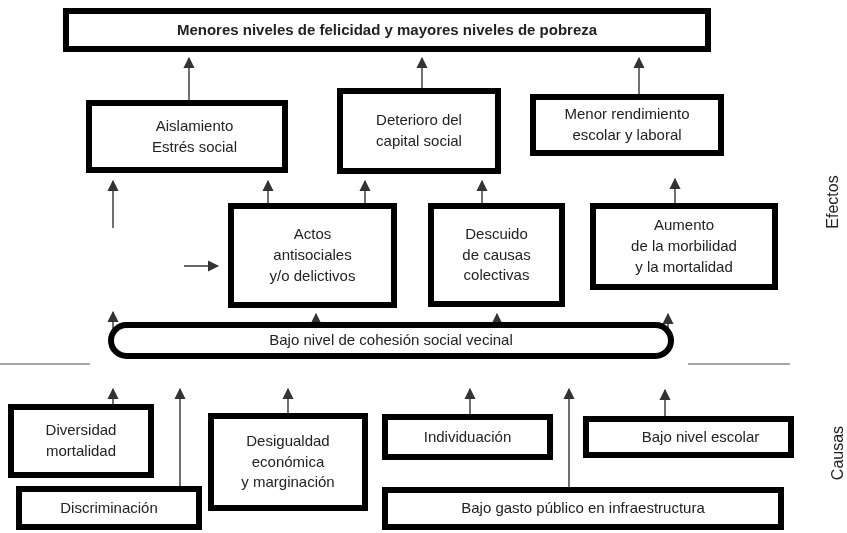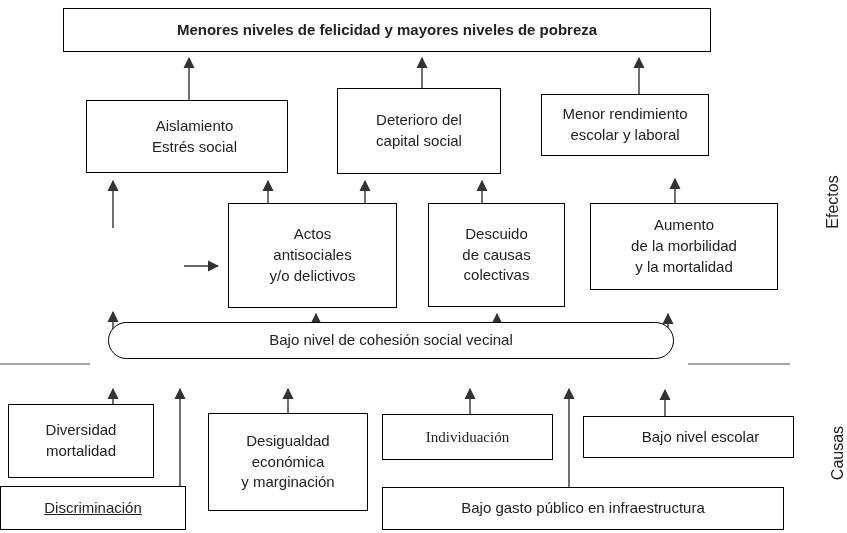--- a/index.html
+++ b/index.html
@@ -12,21 +12,21 @@
     overflow: hidden;
   }
   .arrows-layer {
     position: absolute;
     left: 0; top: 0;
     pointer-events: none;
   }
   .node {
     position: absolute;
     box-sizing: border-box;
-    border: 1px solid #000000;
+    border: 6px solid #000000;
     background: #ffffff;
     color: #222222;
     font-size: 15px;
     line-height: 1.38;
     display: flex;
     align-items: center;
     justify-content: center;
     text-align: center;
     white-space: pre-line;
     padding: 2px 4px;
@@ -36,30 +36,30 @@
     position: absolute;
     color: #222222;
     font-size: 16px;
     white-space: nowrap;
     transform: translate(-50%, -50%) rotate(-90deg);
   }
   
   .n-outcome          { left: 63px;  top: 8px;   width: 648px; height: 44px; }
   .n-aislamiento      { left: 86px;  top: 100px; width: 202px; height: 73px; padding-left: 19px; }
   .n-deterioro        { left: 337px; top: 88px; width: 164px; height: 86px; }
-  .n-menor-rendimiento{ left: 541px; top: 94px;  width: 168px; height: 62px; }
+  .n-menor-rendimiento{ left: 530px; top: 94px;  width: 194px; height: 62px; }
   .n-insatisfaccion   { left: 13px;  top: 228px; width: 167px; height: 70px; }
   .n-actos            { left: 228px; top: 203px; width: 169px; height: 105px; }
   .n-descuido         { left: 428px; top: 203px; width: 137px; height: 104px; }
   .n-aumento          { left: 590px; top: 203px; width: 188px; height: 87px; }
   .n-cohesion         { left: 108px; top: 322px; width: 566px; height: 37px; border-radius: 19px; }
   .n-diversidad       { left: 8px;   top: 404px; width: 146px; height: 74px; }
-  .n-discriminacion   { left: 0;   top: 486px; width: 186px; height: 44px; text-decoration: underline; }
+  .n-discriminacion   { left: 16px;   top: 486px; width: 186px; height: 44px; }
   .n-desigualdad      { left: 208px; top: 413px; width: 160px; height: 98px; }
-  .n-individuacion    { left: 382px; top: 414px; width: 171px; height: 46px; font-family: Liberation Serif, serif; }
+  .n-individuacion    { left: 382px; top: 414px; width: 171px; height: 46px; }
   .n-bajo-nivel-escolar { left: 583px; top: 416px; width: 211px; height: 42px; padding-left: 28px; }
   .n-bajo-gasto       { left: 382px; top: 487px; width: 402px; height: 43px; }
   .l-efectos { left: 833px; top: 202px; }
   .l-causas  { left: 838px; top: 453px; }
 </style>
 </head>
 <body>
 
 <div class="canvas">
 

